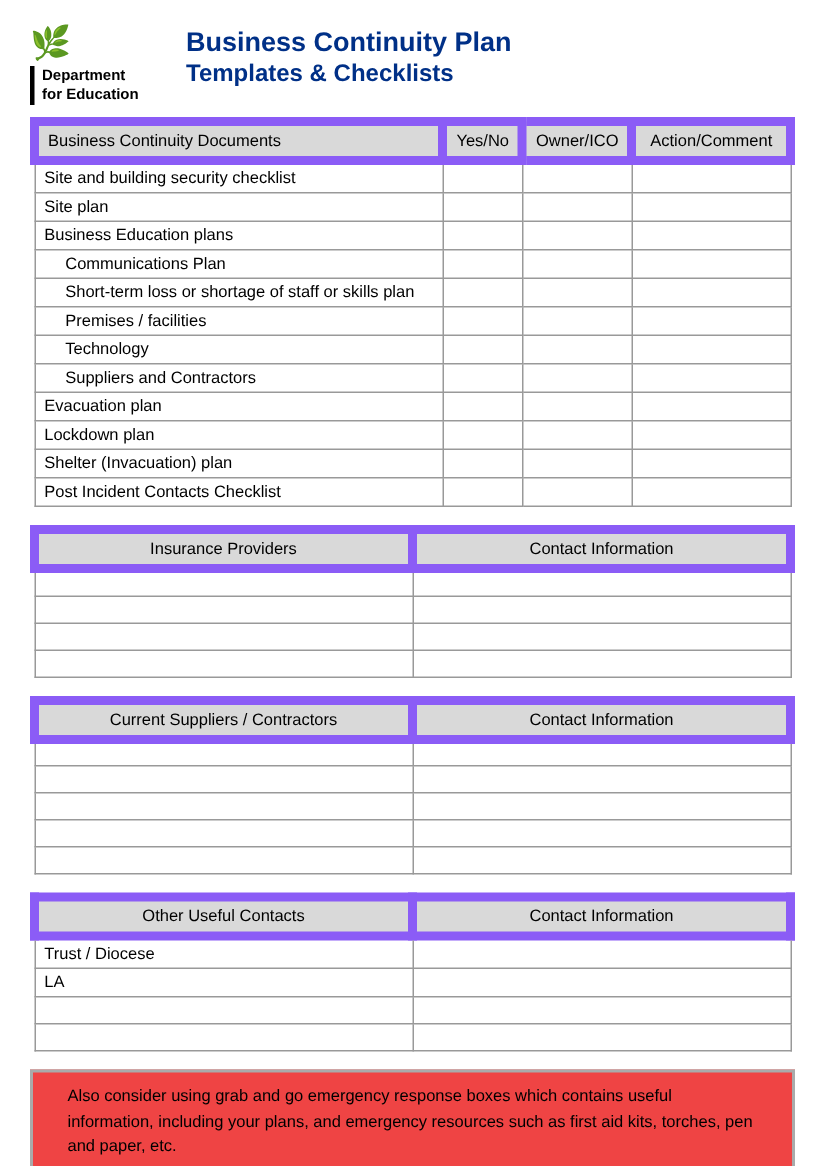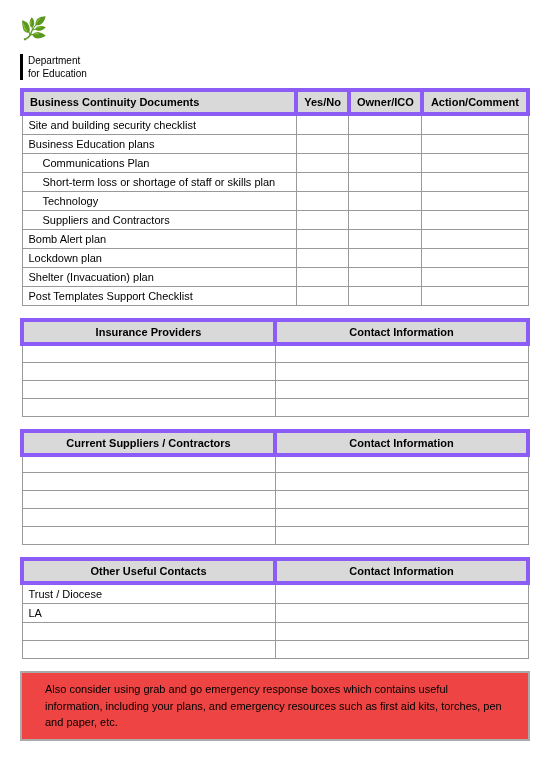--- a/index.html
+++ b/index.html
@@ -22,26 +22,26 @@
       align-items: flex-start;
       margin-right: 14px;
       min-width: 90px;
     }
     .logo-crown {
       font-size: 22px;
       line-height: 1;
     }
     .logo-text {
       font-size: 10px;
-      font-weight: normal;
+      font-weight: bold;
       line-height: 1.3;
       color: #000;
       border-left: 3px solid #000;
       padding-left: 5px;
-      margin-top: 14px;
+      margin-top: 4px;
     }
     .title-area {
       display: flex;
       flex-direction: column;
       justify-content: center;
     }
     .main-title {
       font-size: 18px;
       font-weight: bold;
       color: #003087;
@@ -58,23 +58,23 @@
     .section {
       margin-bottom: 12px;
     }
     table {
       width: 100%;
       border-collapse: collapse;
       font-size: 11px;
     }
     table th {
       background-color: #d9d9d9;
-      font-weight: bold;
+      font-weight: normal;
       text-align: center;
-      border: 4px solid #8b5cf6;
+      border: 6px solid #8b5cf6;
       padding: 4px 6px;
     }
     table td {
       border: 1px solid #999;
       padding: 3px 6px;
       height: 18px;
     }
     .indent-1 {
       padding-left: 20px !important;
     }
@@ -110,20 +110,24 @@
 </head>
 <body>
 
 <div class="header">
   <div class="logo-area">
     <div class="logo-crown">🌿</div>
     <div class="logo-text">
       <span>Department</span><br>
       <span>for Education</span>
     </div>
+  </div>
+  <div class="title-area">
+    <div class="main-title">Business Continuity Plan</div>
+    <div class="sub-title">Templates &amp; Checklists</div>
   </div>
 </div>
 
 <div class="section">
   <table class="main-table">
     <thead>
       <tr>
         <th>Business Continuity Documents</th>
         <th>Yes/No</th>
         <th>Owner/ICO</th>
@@ -131,69 +135,81 @@
       </tr>
     </thead>
     <tbody id="main-table-body">
     <tr>
           <td>Site and building security checklist</td>
           <td></td>
           <td></td>
           <td></td>
         </tr>
         <tr>
+          <td>Site plan</td>
+          <td></td>
+          <td></td>
+          <td></td>
+        </tr>
+        <tr>
           <td>Business Education plans</td>
           <td></td>
           <td></td>
           <td></td>
         </tr>
         <tr>
           <td class="indent-1">Communications Plan</td>
           <td></td>
           <td></td>
           <td></td>
         </tr>
         <tr>
           <td class="indent-1">Short-term loss or shortage of staff or skills plan</td>
           <td></td>
           <td></td>
           <td></td>
         </tr>
         <tr>
+          <td class="indent-1">Premises / facilities</td>
+          <td></td>
+          <td></td>
+          <td></td>
+        </tr>
+        <tr>
           <td class="indent-1">Technology</td>
           <td></td>
           <td></td>
           <td></td>
         </tr>
         <tr>
           <td class="indent-1">Suppliers and Contractors</td>
           <td></td>
           <td></td>
           <td></td>
         </tr>
         <tr>
-          <td>Bomb Alert plan</td>
+          <td>Evacuation plan</td>
           <td></td>
           <td></td>
           <td></td>
         </tr>
         <tr>
           <td>Lockdown plan</td>
           <td></td>
           <td></td>
           <td></td>
         </tr>
         <tr>
           <td>Shelter (Invacuation) plan</td>
           <td></td>
           <td></td>
           <td></td>
         </tr>
         <tr>
-          <td>Post Templates Support Checklist</td>
+          <td>Post Incident Contacts Checklist</td>
           <td></td>
           <td></td>
           <td></td>
         </tr>
       </tbody>
   </table>
 </div>
 
 <div class="section">
   <table>

